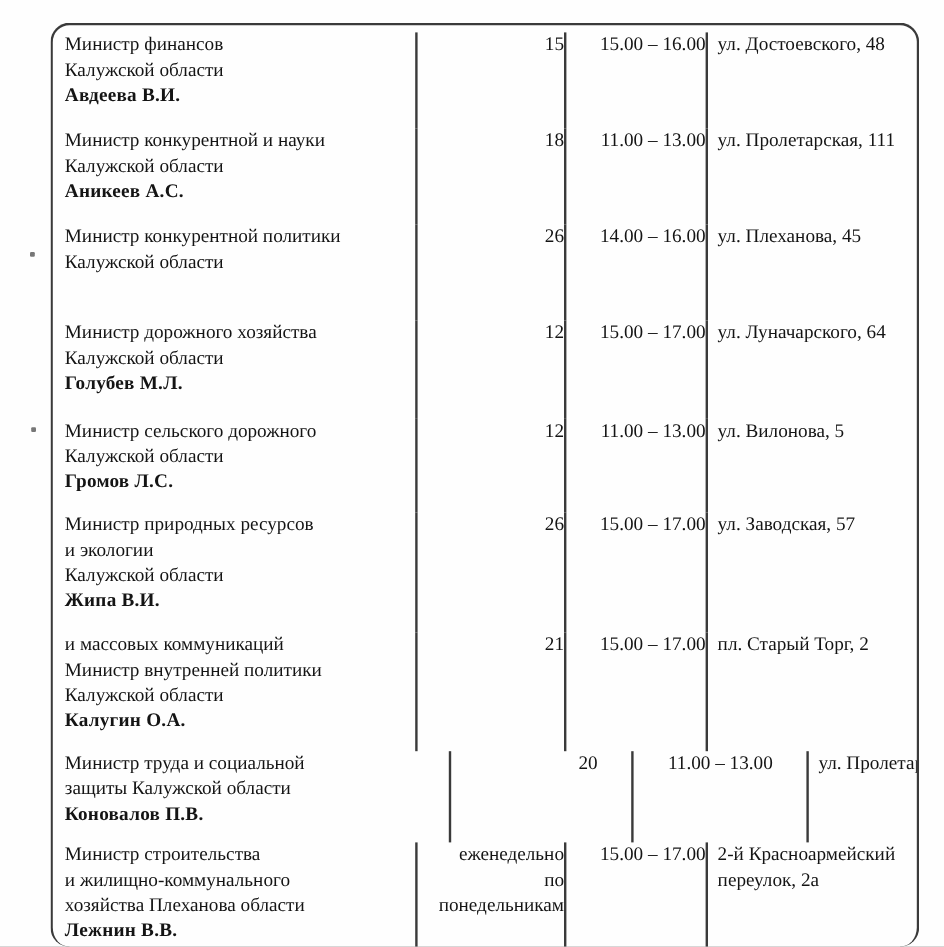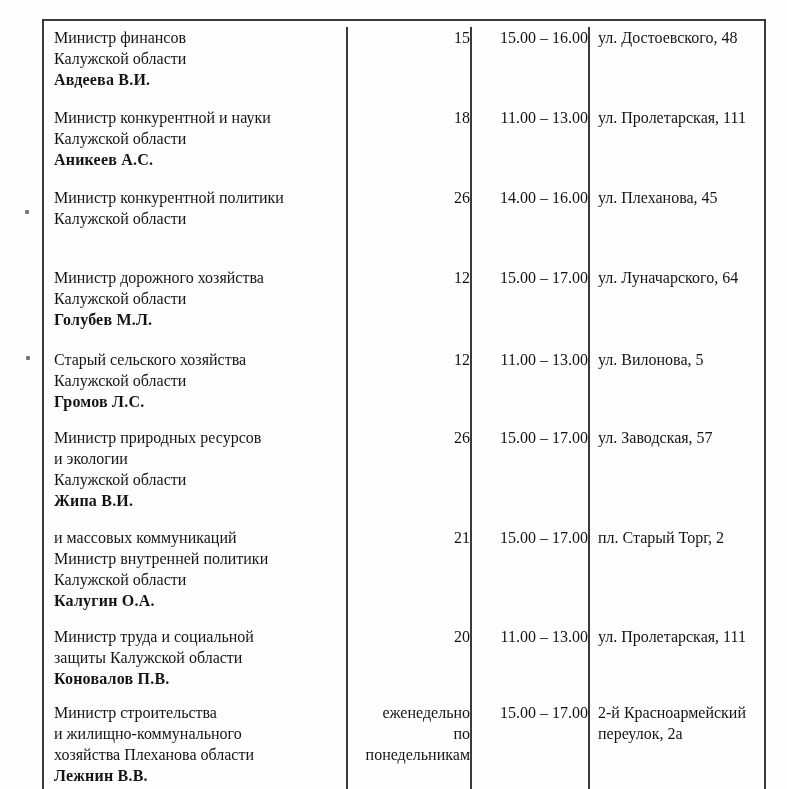--- a/index.html
+++ b/index.html
@@ -21,20 +21,21 @@
   .speck-2{left:26px;top:356px;}
 
   .doc-table{
     position:absolute;left:42px;top:19px;width:724px;height:770px;
     box-sizing:border-box;
     border-top:2px solid var(--line);
     border-left:2px solid var(--line);
     border-right:2px solid var(--line);
     display:flex;flex-direction:column;
     overflow:hidden;
+    border-radius:16px;
   }
   .row{
     display:grid;
     grid-template-columns:302px 124px 118px 1fr;
     box-sizing:border-box;
     flex:0 0 auto;
   }
   .row:first-child{padding-top:6px;}
   .row:last-child{flex:1 1 auto;}
   .cell{box-sizing:border-box;padding-top:0;}
@@ -111,21 +112,21 @@
           </div>
           <div class="cell c-time">
             <div class="line">15.00 – 17.00</div>
           </div>
           <div class="cell c-addr">
             <div class="line">ул. Луначарского, 64</div>
           </div>
         </div>
         <div class="row" style="height: 78px;">
           <div class="cell c-name">
-            <div class="line">Старый сельского хозяйства</div>
+            <div class="line">Министр сельского дорожного</div>
             <div class="line">Калужской области</div>
             <div class="line minister-name">Громов Л.С.</div>
           </div>
           <div class="cell c-day">
             <div class="line">12</div>
           </div>
           <div class="cell c-time">
             <div class="line">11.00 – 13.00</div>
           </div>
           <div class="cell c-addr">
@@ -159,21 +160,21 @@
           <div class="cell c-day">
             <div class="line">21</div>
           </div>
           <div class="cell c-time">
             <div class="line">15.00 – 17.00</div>
           </div>
           <div class="cell c-addr">
             <div class="line">пл. Старый Торг, 2</div>
           </div>
         </div>
-        <div class="row" style="height: 76px;">
+        <div class="row" style="height: 76px; gap: 28px;">
           <div class="cell c-name">
             <div class="line">Министр труда и социальной</div>
             <div class="line">защиты Калужской области</div>
             <div class="line minister-name">Коновалов П.В.</div>
           </div>
           <div class="cell c-day">
             <div class="line">20</div>
           </div>
           <div class="cell c-time">
             <div class="line">11.00 – 13.00</div>

